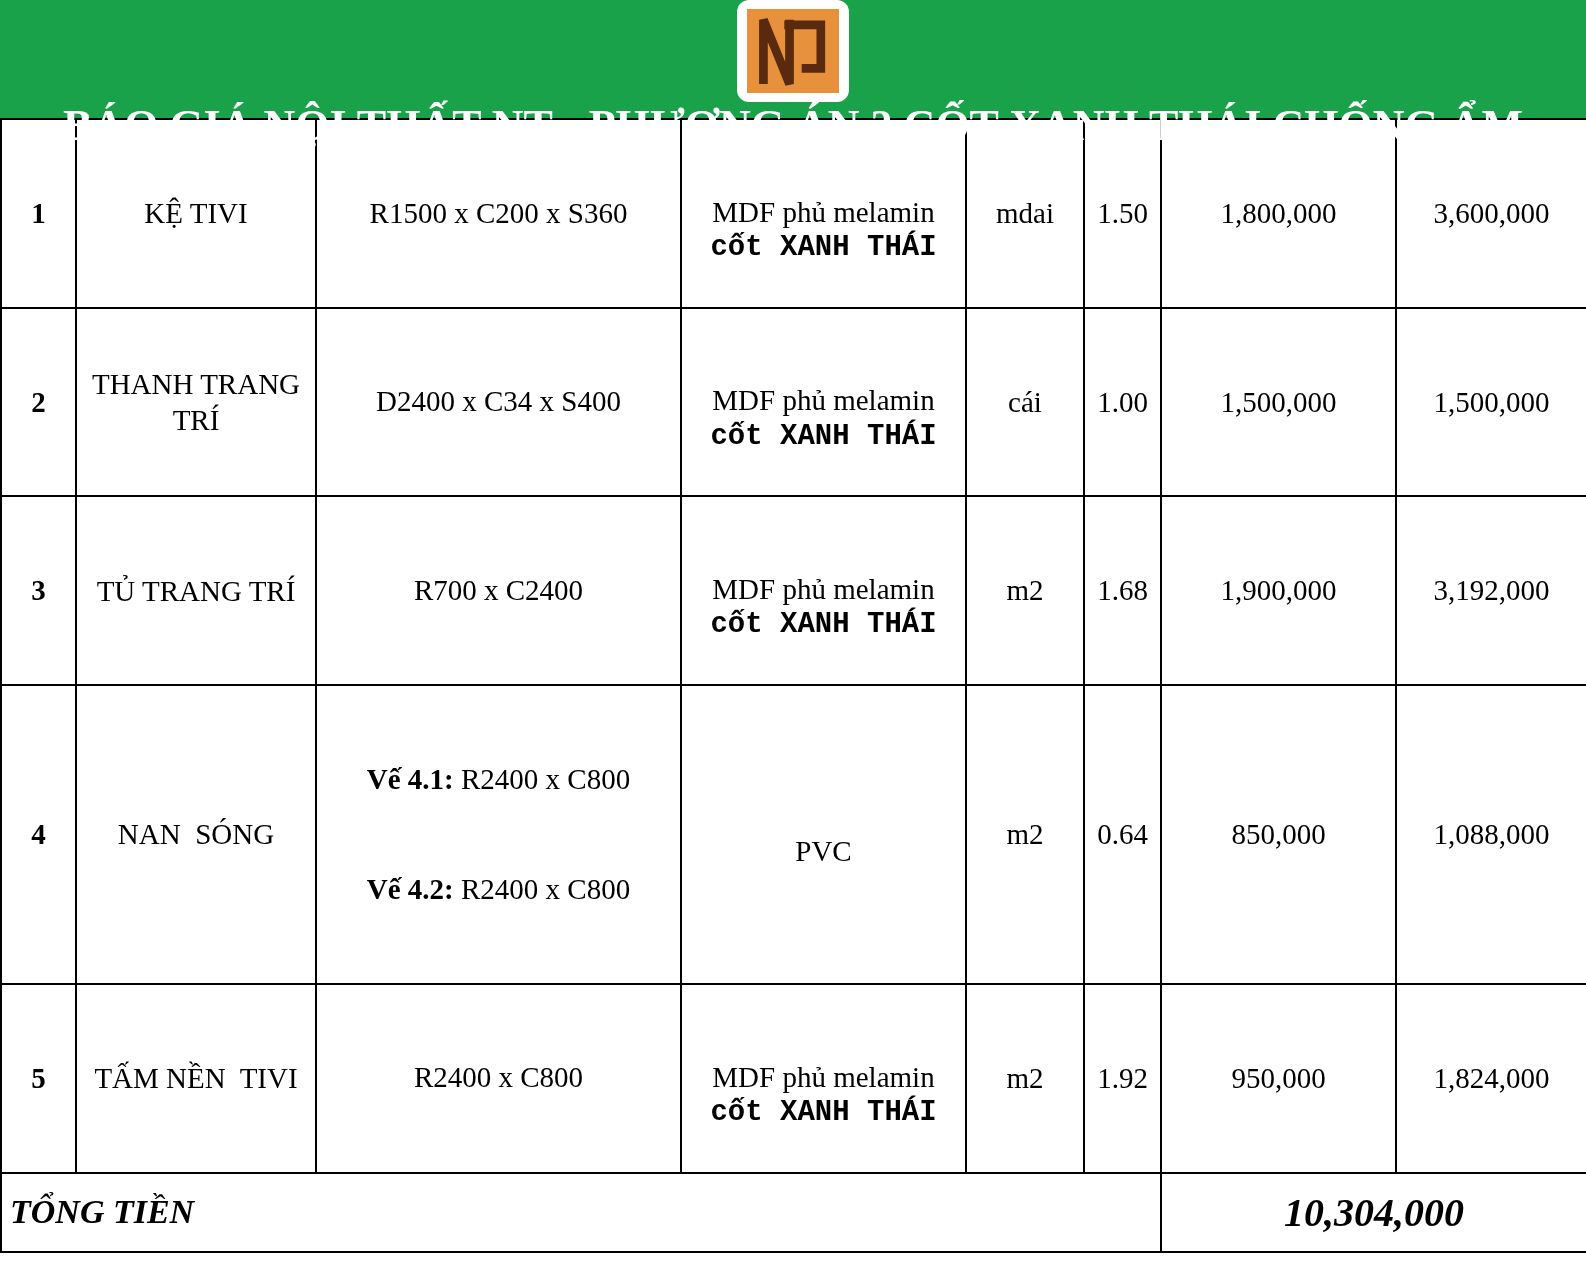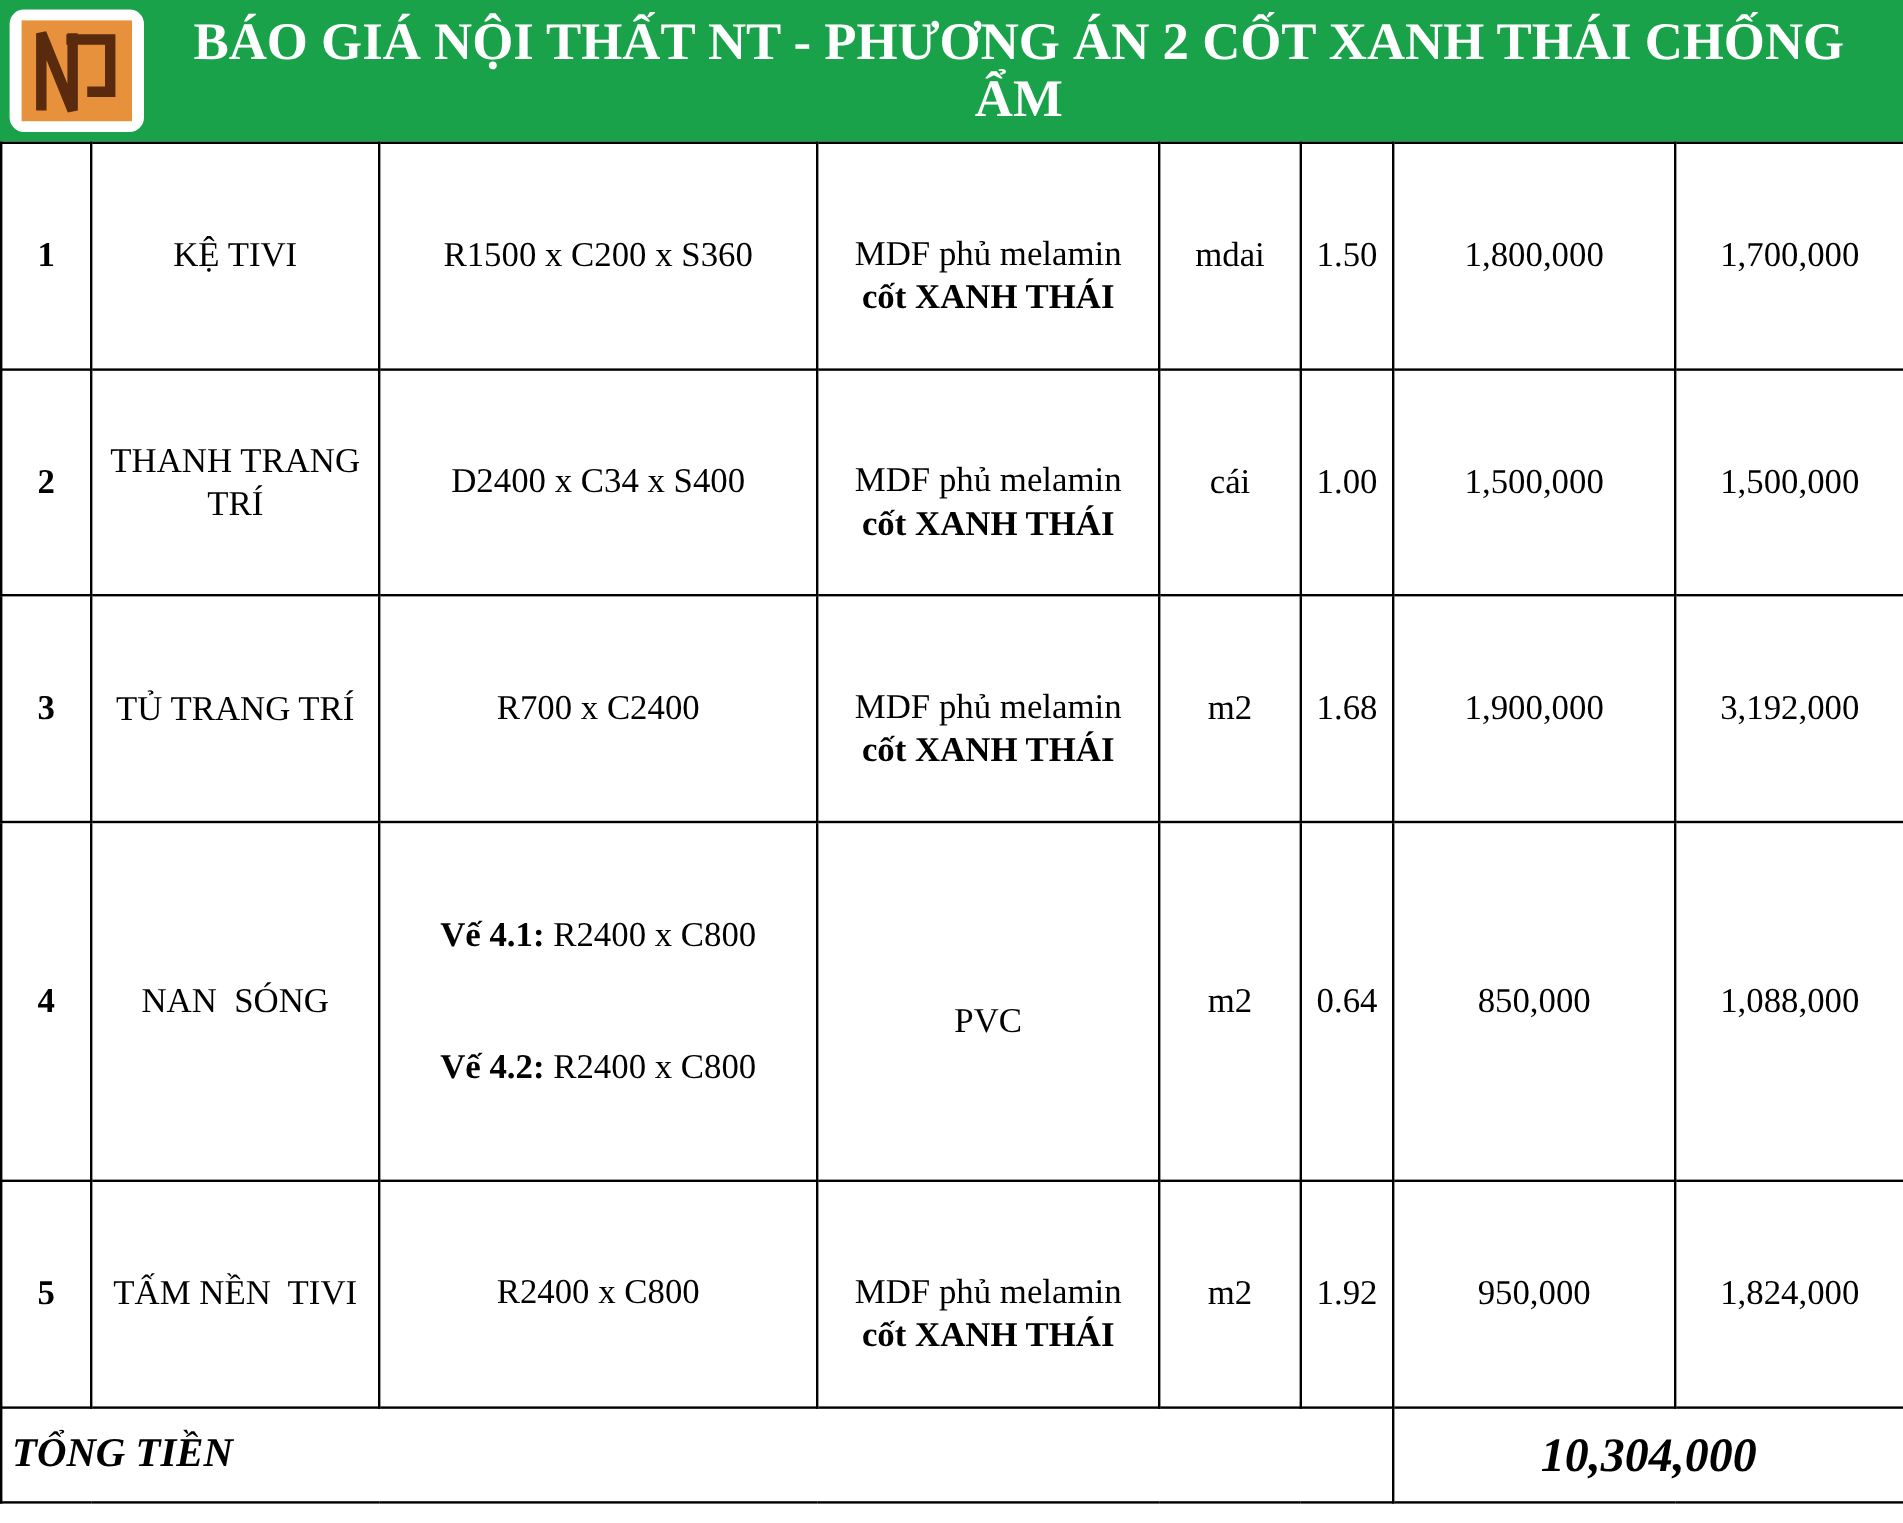--- a/index.html
+++ b/index.html
@@ -1,36 +1,36 @@
 <!DOCTYPE html>
 <html><head>
 <meta charset="utf-8">
 <style>
   html,body{margin:0;padding:0;background:#fff;}
   .sheet{
     width:1586px;height:1269px;overflow:hidden;background:#fff;
     font-family:"Liberation Serif",serif;color:#000;position:relative;
   }
   
-  .header{height:118px;background:#19A24A;display:flex;align-items:center;box-sizing:border-box;padding:0 8px;}
+  .header{height:118px;background:#19A24A;display:flex;align-items:center;box-sizing:border-box;padding:0 8px;flex-direction:column;}
   .logo{width:112px;height:102px;background:#fff;border-radius:12px;display:flex;align-items:center;justify-content:center;flex:0 0 auto;}
   .logo-inner{width:92px;height:84px;background:#E8913C;display:flex;align-items:center;justify-content:center;}
   .title{flex:1;text-align:center;color:#fff;font-weight:bold;font-size:44px;line-height:1.1;}
   
   table{border-collapse:collapse;width:1586px;table-layout:fixed;}
   th,td{border:2px solid #000;box-sizing:border-box;padding:2px 4px;text-align:center;vertical-align:middle;}
   th{background:#C6D9F0;color:#FF0000;font-weight:bold;font-size:30px;line-height:1.2;white-space:pre-line;height:74px;}
   td{font-size:29px;}
   tr.r1{height:93px;} tr.r2{height:121px;} tr.r3{height:117px;} tr.r4{height:94px;} tr.r5{height:85px;}
   .c-stt{font-weight:bold;}
   .c-item,.c-size{white-space:pre-wrap;line-height:1.25;}
   .size-line{line-height:1.3;}
   .size-line b{font-weight:bold;margin-top:44px;}
   .mat-line{line-height:1.25;margin-top:33px;}
-  .mat-bold{font-weight:bold;line-height:1.25;}
+  .mat-bold{font-weight:bold;line-height:1.25;font-family:Liberation Mono, monospace;}
   tr.rt1{height:79px;}
   .total-label{font-style:italic;font-weight:bold;font-size:34px;text-align:left;padding-left:8px;}
   .total-value{font-style:italic;font-weight:bold;font-size:40px;}
 </style>
 </head>
 <body>
 
 <div class="sheet">
 
   <div class="header">
@@ -64,21 +64,21 @@
       <td class="c-size">
         <div class="size-line"><span>R1500 x C200 x S360</span></div>
       </td>
       <td>
         <div class="mat-line">MDF phủ melamin</div>
         <div class="mat-bold">cốt XANH THÁI</div>
       </td>
       <td>mdai</td>
       <td>1.50</td>
       <td>1,800,000</td>
-      <td>1,700,000</td>
+      <td>3,600,000</td>
     </tr>
 
     <tr class="r2">
       <td class="c-stt">2</td>
       <td class="c-item">THANH TRANG
 TRÍ</td>
       <td class="c-size">
         <div class="size-line"><span>D2400 x C34 x S400</span></div>
       </td>
       <td>

